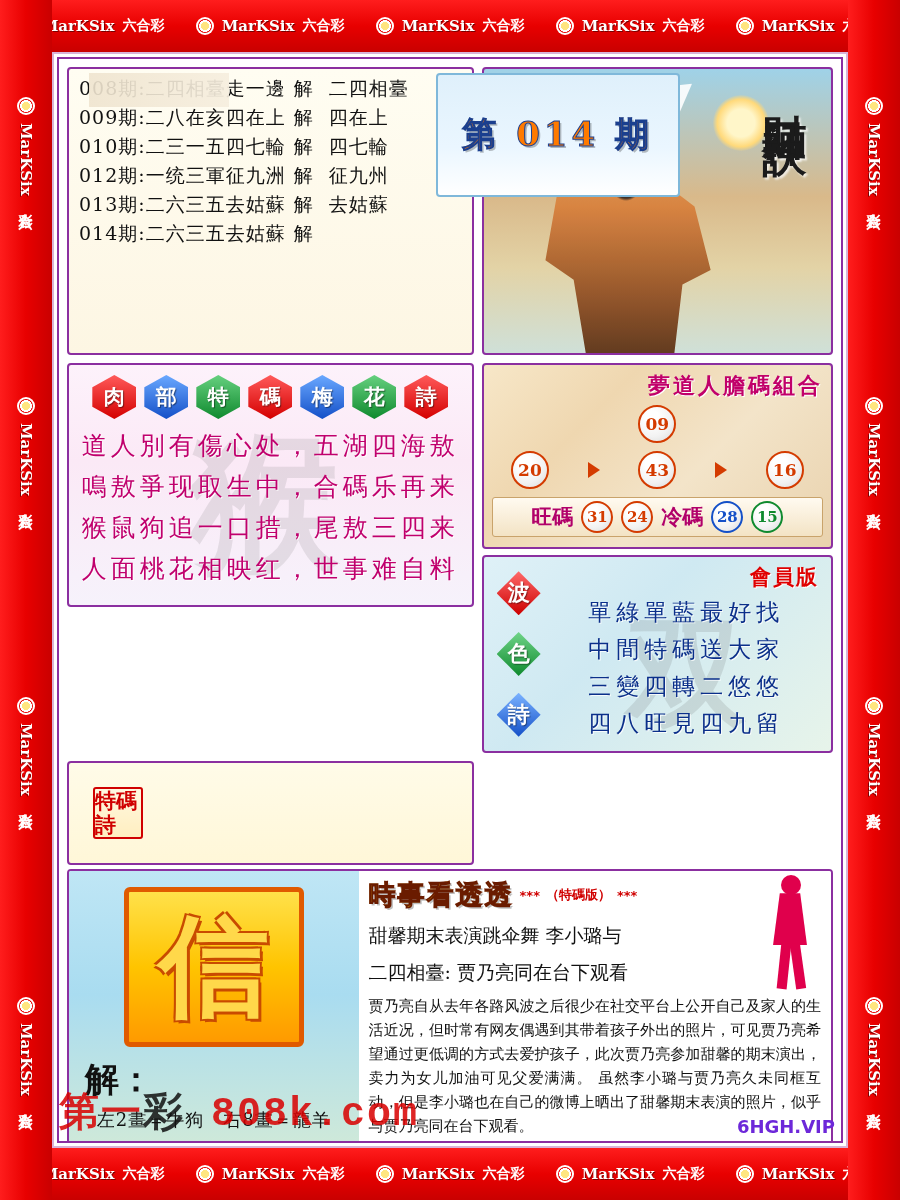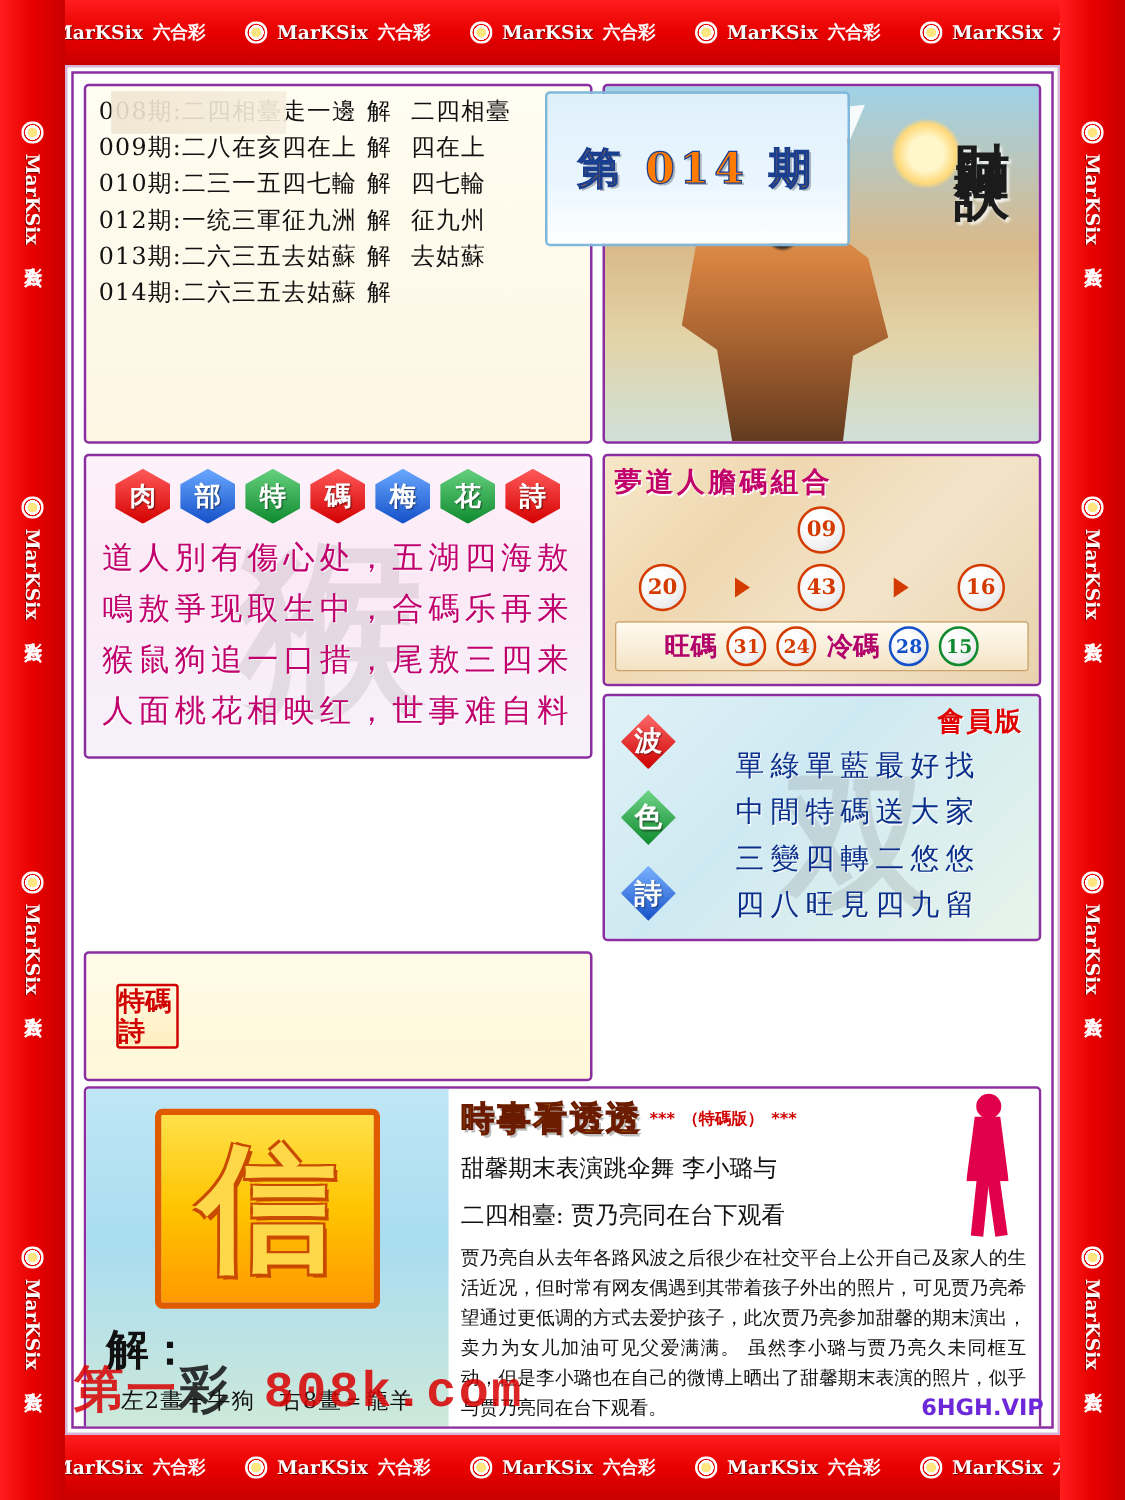--- a/index.html
+++ b/index.html
@@ -169,21 +169,21 @@
     letter-spacing:10px;z-index:1;pointer-events:none;
   }
 
   .right-col{flex:1;margin:4px 8px 4px 4px;display:flex;flex-direction:column;gap:6px;}
   .comb-box{
     border:2px solid #8b2fa0;border-radius:4px;
     background:linear-gradient(135deg,#f7e7c8 0%,#efd7b0 30%,#f3e4c9 60%,#e9d2ad 100%);
     padding:6px 8px 10px;box-sizing:border-box;
   }
   .comb-title{
-    text-align:left;
+    text-align:right;
     font-family:"DejaVu Serif","Liberation Serif",serif;
     font-size:22px;font-weight:bold;color:#c1006a;letter-spacing:3px;
     text-shadow:1px 1px 0 #fff;margin-bottom:4px;
   }
   .ball{
     display:inline-flex;align-items:center;justify-content:center;
     width:34px;height:34px;border-radius:50%;
     background:radial-gradient(circle at 35% 30%,#fff 0 18%,#ffffff 20%,#f2f2f2 60%,#d9d9d9 100%);
     border:2px solid #d43b00;color:#d43b00;font-weight:bold;font-size:17px;
     font-family:"DejaVu Serif","Liberation Serif",serif;

